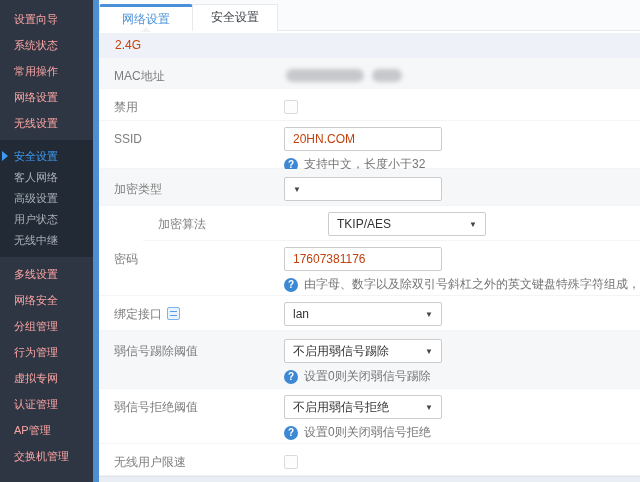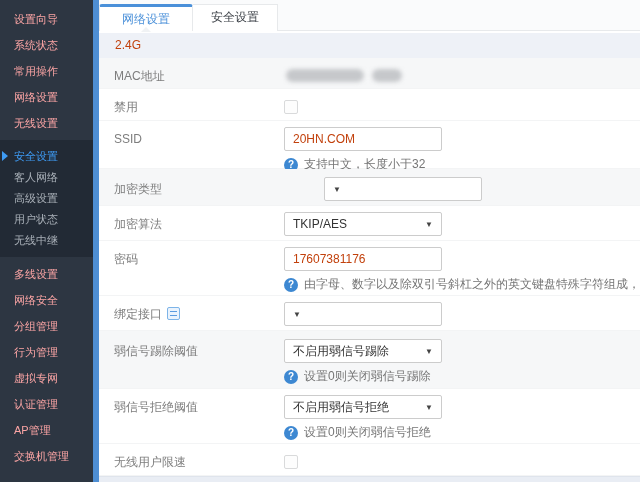--- a/index.html
+++ b/index.html
@@ -54,21 +54,21 @@
 
   
   .form { flex:1; display:flex; flex-direction:column; }
   .row { display:flex; padding:6px 0 0 15px; border-bottom:1px solid #f3f4f5; flex:none; }
   .row.gray { background:#f6f7f8; }
   .row-label { width:170px; flex:none; color:#7d7d7d; line-height:24px; font-size:12px; display:flex; align-items:flex-start; }
   .row-label .lbl { line-height:24px; }
   .row-ctrl { flex:1; min-width:0; }
 
   .h-mac{height:31px;} .h-disable{height:32px;} .h-ssid{height:48px;}
-  .h-enctype{height:37px; padding-top:8px;gap:40px;} .h-encalg{height:35px;} .h-pwd{height:55px;}
+  .h-enctype{height:37px; padding-top:8px;} .h-encalg{height:35px;margin-left:44px;} .h-pwd{height:55px;}
   .h-bind{height:35px;} .h-kick{height:58px; padding-top:8px;} .h-reject{height:55px;} .h-limit{height:32px;}
 
   .text-input {
     width:158px; height:24px; border:1px solid #ccc; border-radius:2px;
     padding:0 8px; font-size:12px; color:#c2410c; background:#fff;
     font-family:"Liberation Sans","DejaVu Sans",sans-serif; outline:none;
   }
   .select {
     width:158px; height:24px; border:1px solid #ccc; border-radius:2px; background:#fff;
     display:inline-flex; align-items:center; padding:0 8px; cursor:pointer; position:relative;
@@ -227,20 +227,21 @@
       </div>
     </div>
 
     <div class="row h-bind">
       <div class="row-label">
         <span class="lbl">绑定接口</span>
         <span class="info-icon"></span>
       </div>
       <div class="row-ctrl">
         <div class="select">
+          <span class="sel-text">lan</span>
           <span class="caret">▼</span>
         </div>
       </div>
     </div>
 
     <div class="row gray h-kick">
       <div class="row-label">
           <span class="lbl">弱信号踢除阈值</span>
         </div>
       <div class="row-ctrl">

